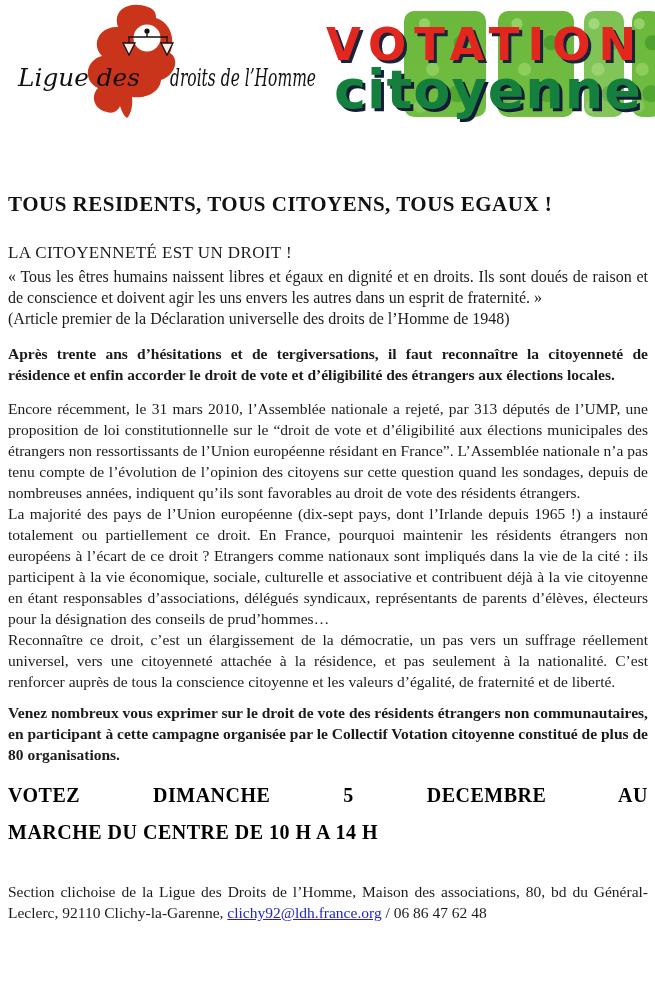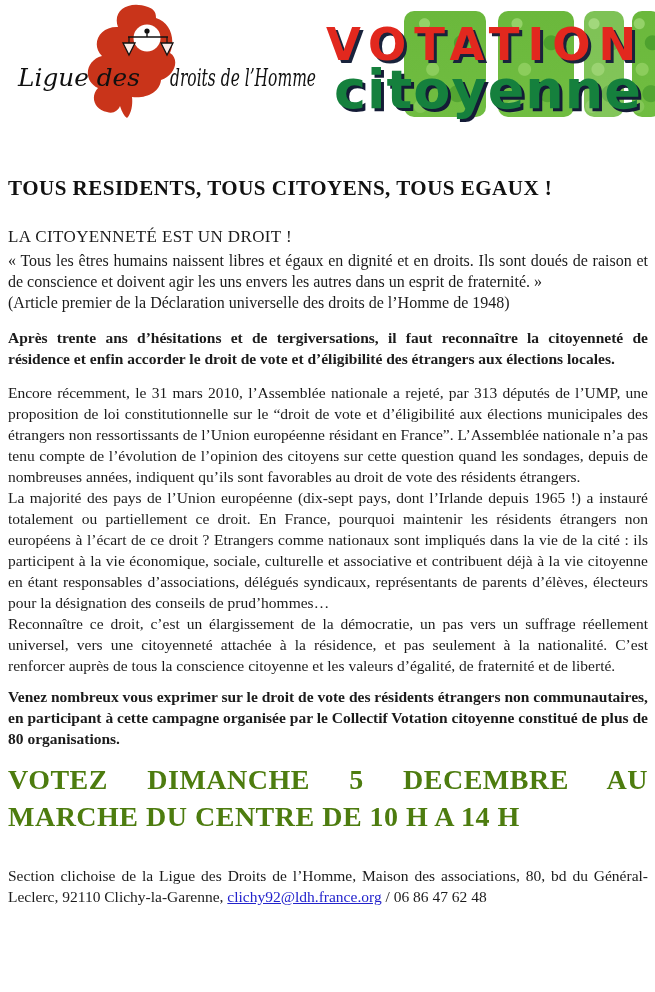--- a/index.html
+++ b/index.html
@@ -50,33 +50,33 @@
     font-size:54px; letter-spacing:1px; line-height:56px;
     color:#15803d; text-shadow:3px 3px 0 #141b36;
     white-space:nowrap;
   }
 
   
   .content { position:absolute; left:8px; top:176px; width:640px; }
 
   .page-title {
     font-size:21px; font-weight:bold; line-height:24px;
-    letter-spacing:.5px; margin:0 0 26px 0; color:#111;
+    letter-spacing:.5px; margin:16px 0 26px 0; color:#111;
   }
   .subtitle { font-size:17px; line-height:21px; letter-spacing:.4px; margin:0 0 3px 0; }
   .quote { font-size:16px; line-height:21px; text-align:justify; }
   .quote-src { font-size:16px; line-height:21px; }
 
   .para { font-size:15.5px; line-height:21px; text-align:justify; }
   .intro { font-weight:bold; margin:14px 0 13px 0; }
   .cta   { font-weight:bold; margin:10px 0 0 0; }
 
   .votez {
     margin:12px 0 0 0;
-    font-weight:bold; font-size:28px; line-height:37px; color:#4d7c0f;
+    font-weight:bold; font-size:20px; line-height:37px; color:#000000;
     letter-spacing:.5px;
   }
   .votez-l1 { text-align:justify; text-align-last:justify; }
   .votez-l2 { text-align:left; }
 
   .footer-contact { margin:30px 0 0 0; font-size:15.5px; line-height:21px; text-align:justify; }
   .email-link { color:#2222cc; text-decoration:underline; cursor:pointer; }
 </style>
 </head>
 <body>

